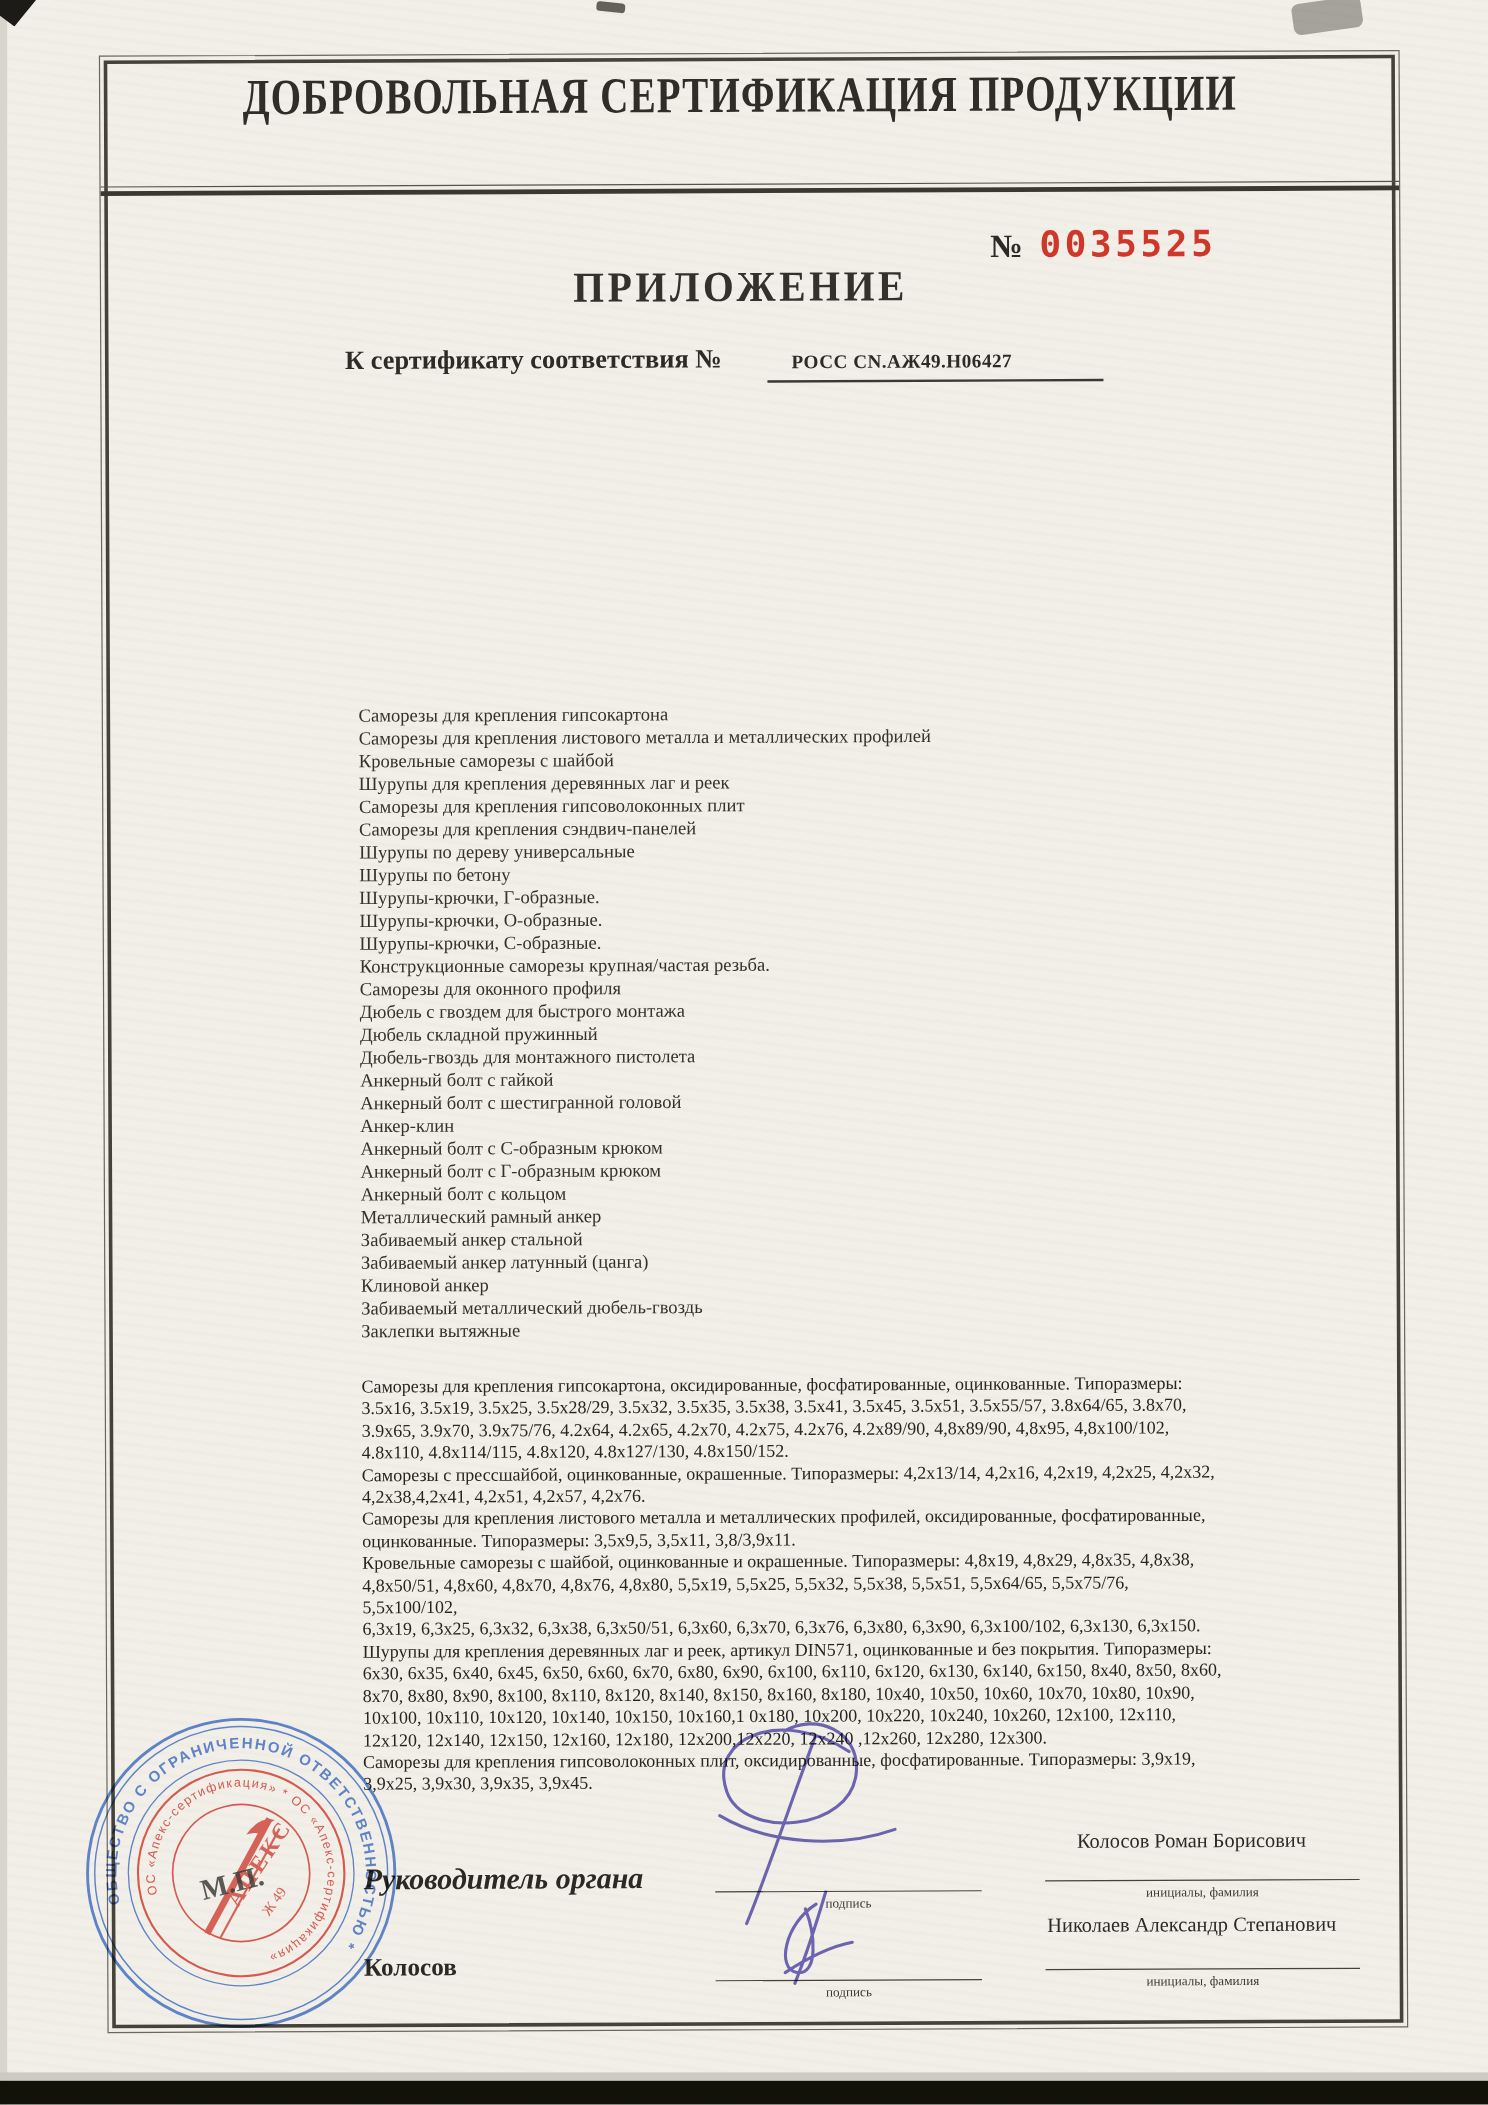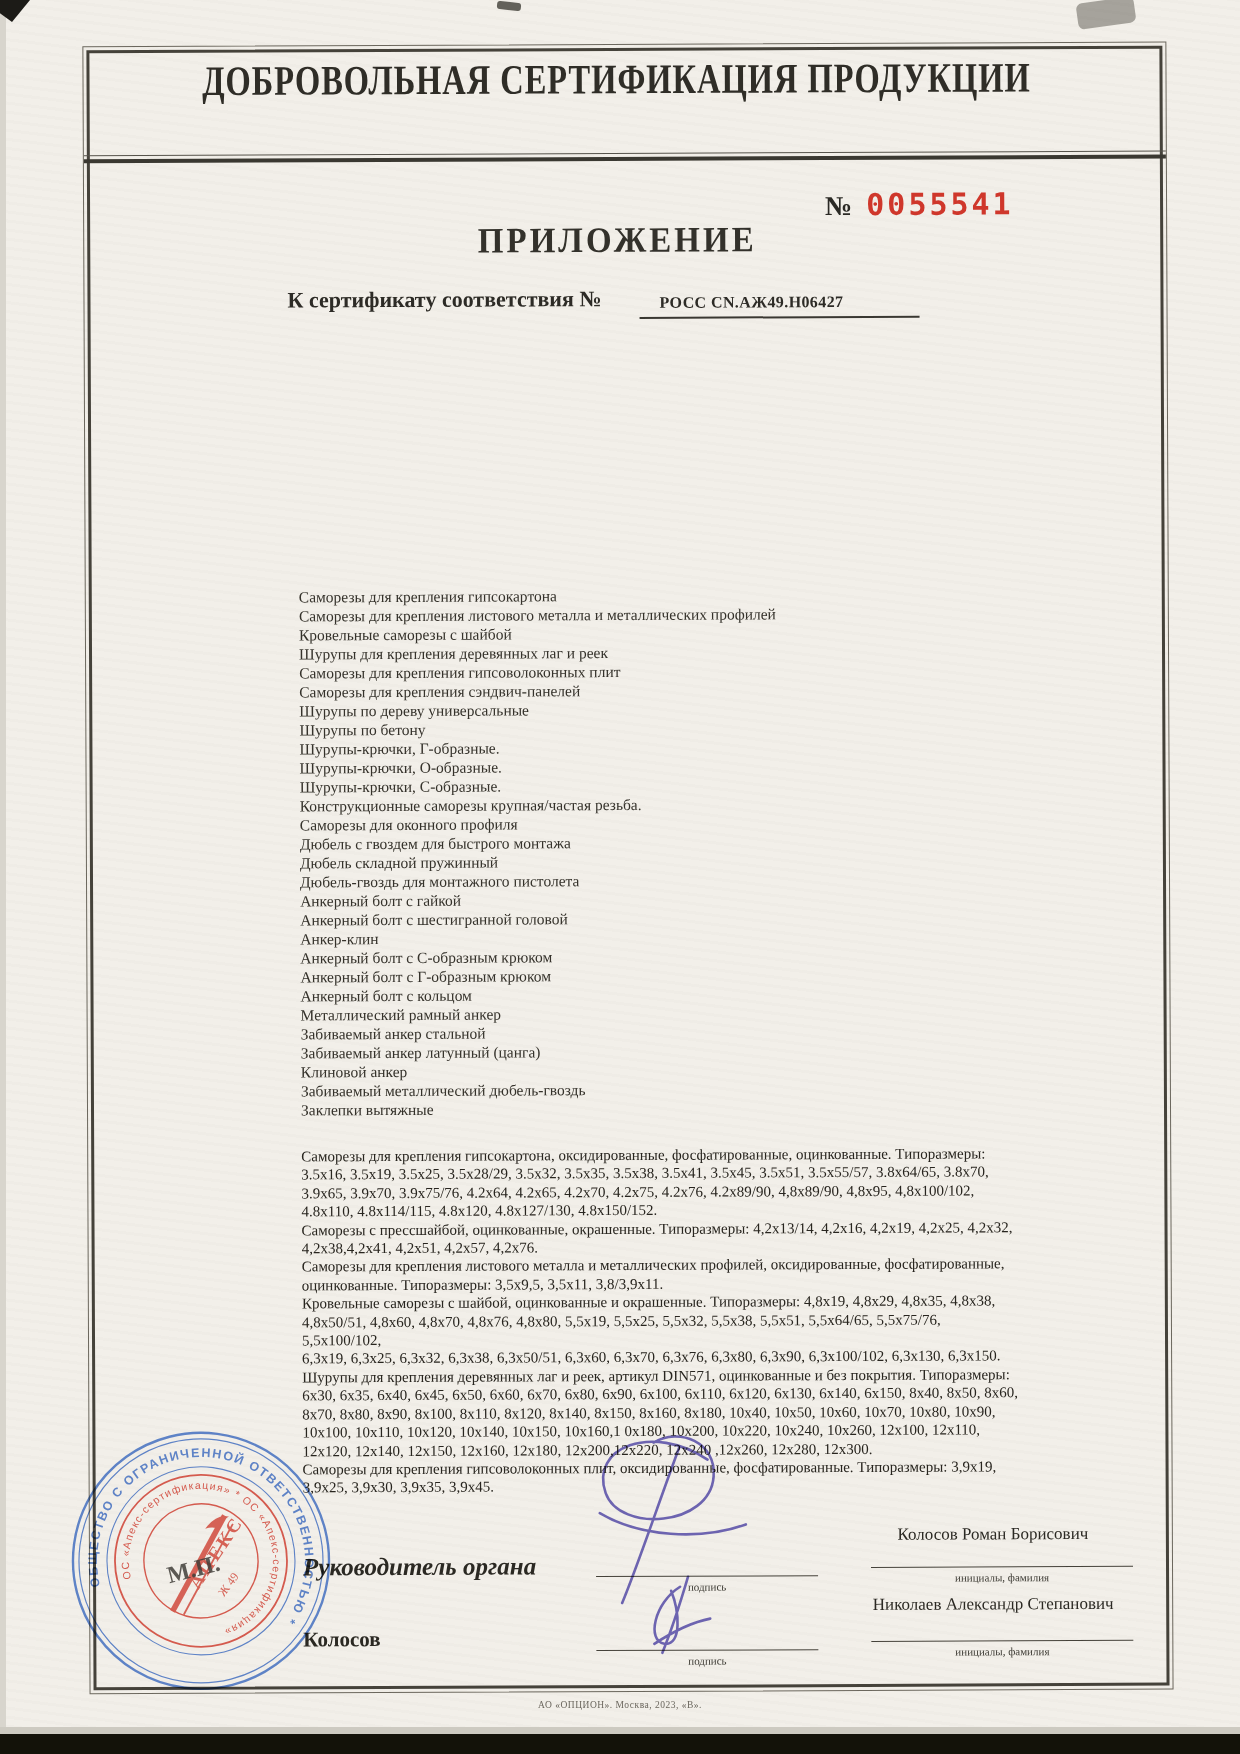--- a/index.html
+++ b/index.html
@@ -83,21 +83,21 @@
     <div class="frame">
       <div class="frame-inner"></div>
       <div class="hdr-sep-thin"></div>
       <div class="hdr-sep-thick"></div>
     </div>
 
     <div class="header-title">ДОБРОВОЛЬНАЯ СЕРТИФИКАЦИЯ ПРОДУКЦИИ</div>
 
     <div class="doc-number">
       <span class="sign">№</span>
-      <span class="digits">0055541</span>
+      <span class="digits">0035525</span>
     </div>
 
     <div class="title-prilozhenie">ПРИЛОЖЕНИЕ</div>
 
     <div class="cert-line-label">К сертификату соответствия №</div>
     <div class="cert-number-wrap">
       <span>РОСС CN.АЖ49.H06427</span>
     </div>
 
     <div class="product-list">
@@ -197,19 +197,18 @@
 
     <svg class="pen" viewBox="0 0 260 260">
       <g fill="none" stroke="#4b41a2" stroke-width="2.6" stroke-linecap="round" opacity="0.8">
         <path d="M 150 45 C 95 8, 32 32, 48 78 C 62 118, 152 112, 156 62 C 159 28, 122 12, 96 28"></path>
         <path d="M 122 32 C 98 96, 80 150, 64 188 M 42 98 C 82 122, 142 126, 188 110"></path>
         <path d="M 122 172 C 96 188, 88 226, 106 229 C 124 231, 121 196, 113 176 M 96 229 C 116 216, 136 207, 152 204 M 130 162 C 121 192, 113 216, 104 238"></path>
       </g>
     </svg>
   </div>
 
-  <div class="imprint">АО «ОПЦИОН». Москва, 2023, «В».</div>
   <div class="band-gray"></div>
   <div class="band-black"></div>
   <div class="mark-tl"></div>
   <div class="mark-tc"></div>
   <div class="mark-tr"></div>
 </div>
 
 </body></html>

